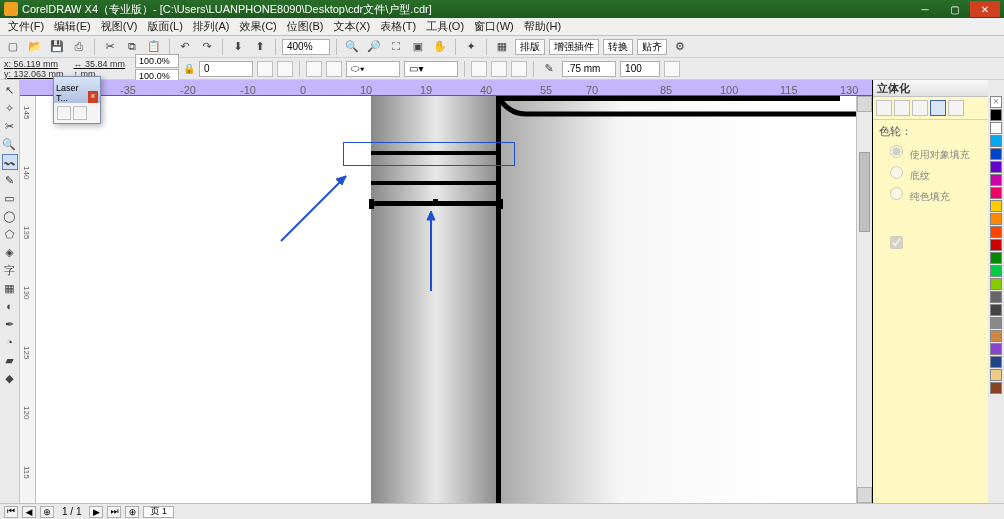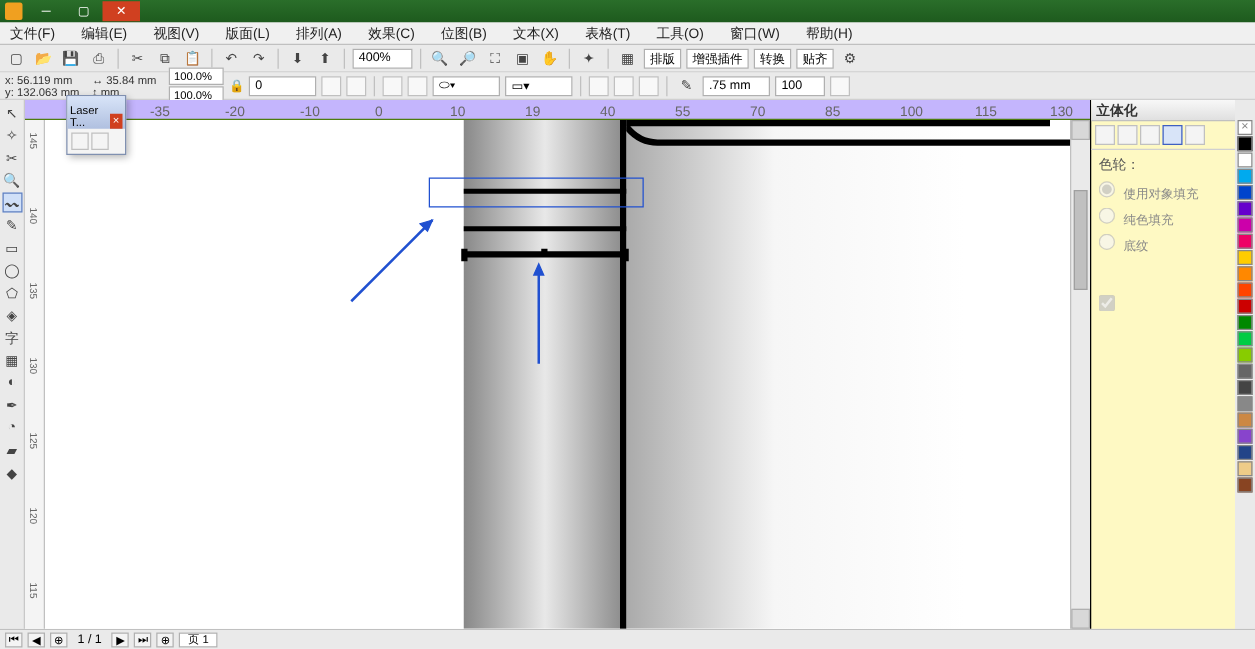--- a/index.html
+++ b/index.html
@@ -5,31 +5,31 @@
     * { box-sizing: border-box; margin: 0; padding: 0; font-family: "Microsoft YaHei", Tahoma, sans-serif; }
     body { width: 1004px; height: 519px; overflow: hidden; background: #e8e8e8; font-size: 11px; }
     
     .titlebar { height: 18px; background: linear-gradient(#2a6e2a, #1d5a1d); color: #fff; display: flex; align-items: center; padding: 0 4px; }
     .titlebar .logo { width: 14px; height: 14px; background: #f0a020; border-radius: 2px; margin-right: 4px; }
     .titlebar .title { flex: 1; font-size: 11px; }
     .winbtns { display: flex; gap: 0; }
     .winbtn { width: 30px; height: 16px; display: flex; align-items: center; justify-content: center; color: #fff; font-size: 10px; }
     .winbtn.close { background: #d04020; }
     
-    .menubar { height: 18px; background: #f0f0f0; border-bottom: 1px solid #c0c0c0; display: flex; align-items: center; padding: 0 4px; gap: 13px; }
+    .menubar { height: 18px; background: #f0f0f0; border-bottom: 1px solid #c0c0c0; display: flex; align-items: center; padding: 0 4px; gap: 2px; }
     .menuitem { padding: 1px 4px; font-size: 11px; color: #222; cursor: default; }
     
     .toolbar1 { height: 22px; background: #eaeaea; border-bottom: 1px solid #d0d0d0; display: flex; align-items: center; padding: 0 4px; gap: 4px; }
     .tbtn { width: 18px; height: 18px; border: 1px solid transparent; display: flex; align-items: center; justify-content: center; color: #444; font-size: 11px; }
     .tsep { width: 1px; height: 16px; background: #c0c0c0; margin: 0 2px; }
     .zoom { border: 1px solid #b0b0b0; background: #fff; height: 16px; width: 48px; font-size: 10px; padding: 0 4px; display: flex; align-items: center; }
     .tchip { border: 1px solid #b0b0b0; background: #fff; height: 16px; font-size: 10px; padding: 0 4px; display: flex; align-items: center; }
     
     .toolbar2 { height: 22px; background: #eaeaea; border-bottom: 1px solid #d0d0d0; display: flex; align-items: center; padding: 0 4px; gap: 4px; font-size: 10px; }
-    .coord { display: flex; flex-direction: column; gap: 0; margin-right: 6px; }
+    .coord { display: flex; flex-direction: column; gap: 0; margin-right: 6px; text-decoration: underline; }
     .coord div { font-size: 9px; color: #333; line-height: 10px; }
     .pctbox { border: 1px solid #b0b0b0; background: #fff; width: 44px; height: 14px; font-size: 9px; padding: 0 3px; display: flex; align-items: center; }
     .lock { width: 12px; height: 12px; }
     .dropdown { border: 1px solid #b0b0b0; background: #fff; height: 16px; width: 54px; font-size: 10px; padding: 0 4px; display: flex; align-items: center; }
     .smallbtn { width: 16px; height: 16px; border: 1px solid #c0c0c0; background: #f8f8f8; }
     
     .workarea { display: flex; height: calc(100% - 18px - 18px - 22px - 22px - 16px); }
     
     .tooldock { width: 20px; background: #eaeaea; border-right: 1px solid #c8c8c8; display: flex; flex-direction: column; padding: 2px 0; gap: 2px; }
     .tool { width: 16px; height: 16px; margin: 0 auto; color: #444; display: flex; align-items: center; justify-content: center; font-size: 11px; }
@@ -60,41 +60,42 @@
     .swatch { width: 12px; height: 12px; margin: 0 auto 1px; border: 1px solid #888; }
     .swatch.x { background: #fff; position: relative; }
     .swatch.x::after { content: "×"; position: absolute; inset: 0; font-size: 10px; line-height: 10px; text-align: center; color: #888; }
     
     .docker { width: 116px; background: #fef9c3; border-left: 1px solid #000000; display: flex; flex-direction: column; font-size: 11px; }
     .docker-tab { height: 17px; background: linear-gradient(#f8f8f8,#e0e0e0); border-bottom: 1px solid #c0c0c0; display: flex; align-items: center; padding: 0 4px; font-weight: bold; color: #333; }
     .docker-icons { display: flex; gap: 2px; padding: 3px; border-bottom: 1px solid #d0d0d0; }
     .dicon { width: 16px; height: 16px; border: 1px solid #c0c0c0; background: #f4f4f4; }
     .docker-body { padding: 4px 6px; color: #555; }
     .docker-body .grp { margin: 4px 0 8px; }
-    .docker-body label { display: block; padding: 2px 0; font-size: 10px; color: #888; }
+    .docker-body label { display: block; padding: 2px 0; font-size: 10px; color: #888; margin-left: 11px; }
     .docker-body input[type=radio], .docker-body input[type=checkbox] { margin-right: 4px; }
     .docker-btns { display: flex; gap: 4px; padding: 4px; }
     .dbtn { flex: 1; height: 20px; border: 1px solid #a0a0a0; background: linear-gradient(#fafafa,#e0e0e0); font-size: 11px; }
     
     .floatwin { position: absolute; left: 53px; top: 76px; width: 48px; background: #f4f4f4; border: 1px solid #8090b0; box-shadow: 2px 2px 6px rgba(0,0,0,0.3); }
     .floatwin-title { height: 26px; background: linear-gradient(#d8e4f8,#b0c0e0); font-size: 9px; padding: 0 2px; display: flex; align-items: flex-end; justify-content: space-between; }
     .floatwin-title .x { width: 12px; height: 12px; background: #d04020; color: #fff; font-size: 9px; text-align: center; }
     .floatwin-body { padding: 3px; display: flex; gap: 2px; }
     .ftool { width: 14px; height: 14px; border: 1px solid #c0c0c0; }
     
     .statusbar { height: 16px; background: #eaeaea; border-top: 1px solid #c0c0c0; display: flex; align-items: center; padding: 0 4px; font-size: 10px; gap: 4px; }
     .navbtn { width: 14px; height: 12px; border: 1px solid #b0b0b0; background: #f4f4f4; font-size: 9px; display: flex; align-items: center; justify-content: center; }
     .pageinfo { margin: 0 4px; }
     .pagetab { border: 1px solid #b0b0b0; padding: 0 6px; background: #fff; height: 12px; font-size: 9px; display: flex; align-items: center; }
   </style>
 </head>
 <body>
 
 <div class="titlebar">
   <div class="logo"></div>
+  <div class="title">CorelDRAW X4（专业版）- [C:\Users\LUANPHONE8090\Desktop\cdr文件\户型.cdr]</div>
   <div class="winbtns">
     <div class="winbtn">─</div>
     <div class="winbtn">▢</div>
     <div class="winbtn close">✕</div>
   </div>
 </div>
 
 <div class="menubar">
   <span class="menuitem">文件(F)</span>
   <span class="menuitem">编辑(E)</span>
@@ -209,21 +210,21 @@
     <div class="hruler">
       <span style="left:40px">-50</span>
       <span style="left:100px">-35</span>
       <span style="left:160px">-20</span>
       <span style="left:220px">-10</span>
       <span style="left:280px">0</span>
       <span style="left:340px">10</span>
       <span style="left:400px">19</span>
       <span style="left:460px">40</span>
       <span style="left:520px">55</span>
-      <span style="left:580px">70</span>
+      <span style="left:566px">70</span>
       <span style="left:640px">85</span>
       <span style="left:700px">100</span>
       <span style="left:760px">115</span>
       <span style="left:820px">130</span>
     </div>
     <div class="canvas-inner">
       <div class="vruler">
         <span style="top:10px">145</span>
         <span style="top:70px">140</span>
         <span style="top:130px">135</span>
@@ -280,22 +281,22 @@
       <div class="dicon"></div>
       <div class="dicon"></div>
       <div class="dicon"></div>
       <div class="dicon" style="border-color:#4060c0;background:#d8e4f8"></div>
       <div class="dicon"></div>
     </div>
     <div class="docker-body">
       <div>色轮：</div>
       <div class="grp">
         <label><input type="radio" checked="" disabled="" style=""> <span>使用对象填充</span></label>
+        <label><input type="radio" disabled="" style=""> <span>底纹</span></label>
         <label><input type="radio" disabled="" style=""> <span>纯色填充</span></label>
-        <label><input type="radio" disabled="" style=""> <span>底纹</span></label>
       </div>
       <div style="height:20px"></div>
       <label><input type="checkbox" checked="" disabled="" style=""> </label>
     </div>
     <div style="flex:1"></div>
   </div>
 
   <div class="color-col">
     <div class="swatch x"></div>
     <div class="swatch" style="background:#000"></div>

